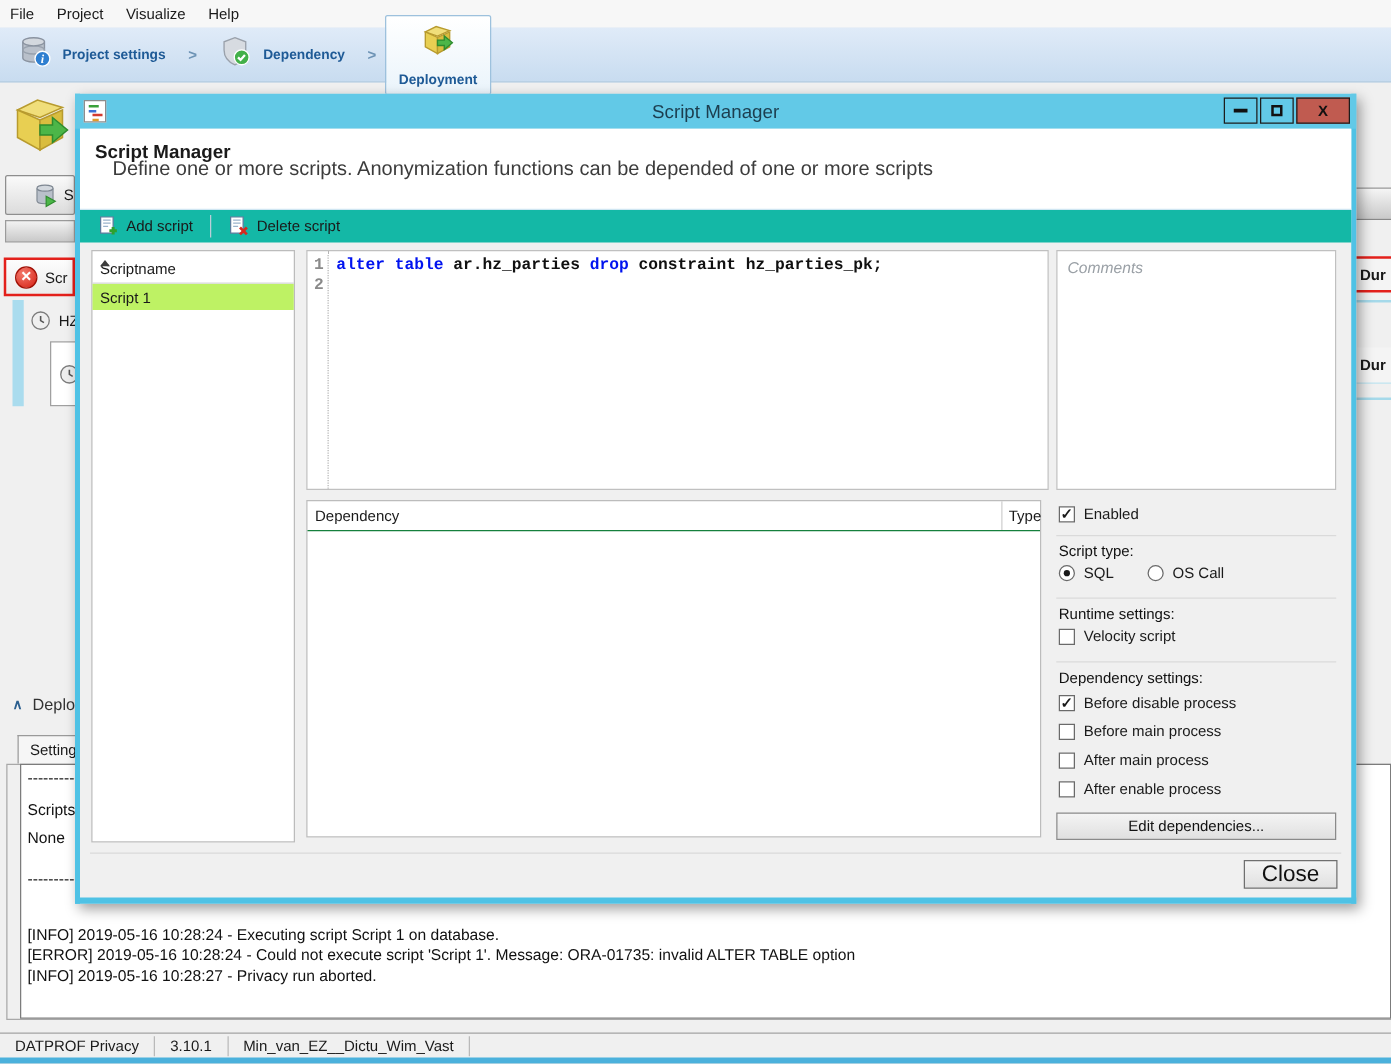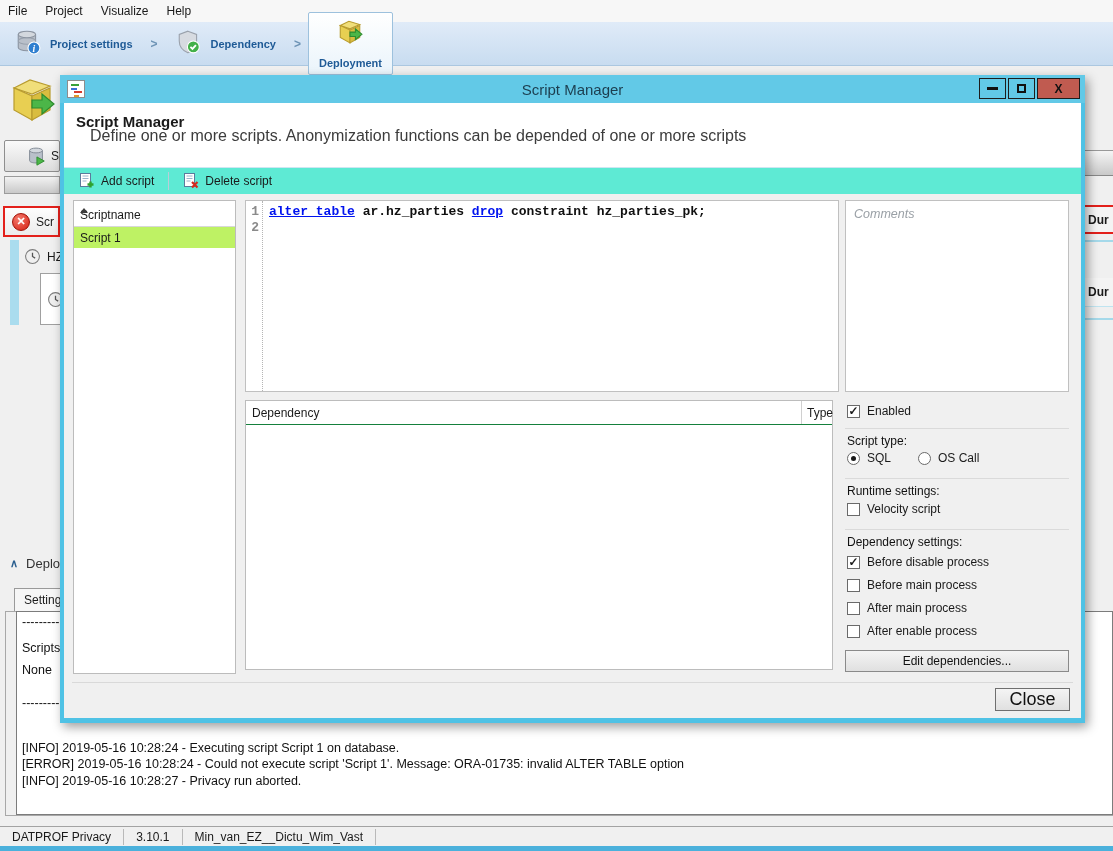--- a/index.html
+++ b/index.html
@@ -68,39 +68,39 @@
   .winbtn{width:27px;height:21px;background:#62c9e7;border:1px solid #1d1d1d;box-sizing:border-box;
           display:flex;align-items:center;justify-content:center;}
   .winbtn.close{width:43px;background:#c05b50;font-weight:bold;font-size:12px;color:#111;}
   .minbar{width:11px;height:3px;background:#111;}
   .maxbox{width:9px;height:9px;border:2px solid #111;box-sizing:border-box;}
 
   .dlghead{position:absolute;left:0;top:28px;width:1017px;height:65px;background:#fff;border-bottom:1px solid #cfe6f2;box-sizing:border-box;}
   .dlghead h1{margin:0;position:absolute;left:12px;top:10px;font-size:15px;color:#1a1a1a;}
   .dlghead p{margin:0;position:absolute;left:26px;top:24px;font-size:16px;color:#3c3c3c;}
 
-  .dlgtools{position:absolute;left:0;top:93px;width:1017px;height:26px;background:#5eead4;display:flex;align-items:center;
+  .dlgtools{position:absolute;left:0;top:93px;width:1017px;height:26px;background:#14b8a6;display:flex;align-items:center;
             padding-left:10px;box-sizing:border-box;font-size:12px;}
   .toolbtn{display:flex;align-items:center;gap:6px;padding:2px 5px;}
   .toolsep{width:1px;height:18px;background:#b9cdd8;margin:0 9px;}
 
   .sclist{position:absolute;left:9px;top:125px;width:163px;height:474px;background:#fff;border:1px solid #bcbcbc;box-sizing:border-box;}
   .sclist .hdr{position:relative;height:25px;border-bottom:1px solid #d8d8d8;font-size:12px;}
   .sclist .hdr span{position:absolute;left:6px;top:7px;}
   .sorttri{position:absolute;left:55px;top:2px;width:0;height:0;border-left:4px solid transparent;
            border-right:4px solid transparent;border-bottom:5px solid #3c3c3c;}
   .sclist .row{height:21px;background:#bef264;font-size:12px;display:flex;align-items:center;padding-left:6px;}
 
   .codebox{position:absolute;left:181px;top:125px;width:594px;height:192px;background:#fff;border:1px solid #c0c0c0;
            box-sizing:border-box;font-family:"Liberation Mono","DejaVu Sans Mono",monospace;font-size:13px;font-weight:bold;}
   .gutter{position:absolute;left:0;top:0;width:17px;height:100%;border-right:1px dotted #b5b5b5;color:#8a8a8a;
           text-align:right;padding-top:3px;box-sizing:border-box;line-height:16px;}
   .gutter div{padding-right:3px;}
   .codeline{position:absolute;left:23px;top:3px;white-space:pre;line-height:16px;color:#101010;}
-  .kw{color:#0013ef;text-decoration:underline;}
+  .kw{color:#0013ef;}
 
   .comments{position:absolute;left:781px;top:125px;width:224px;height:192px;background:#fff;border:1px solid #c0c0c0;box-sizing:border-box;}
   .comments span{position:absolute;left:8px;top:6px;font-style:italic;font-size:12.5px;color:#9aa0a6;}
 
   .deptable{position:absolute;left:181px;top:325px;width:588px;height:270px;background:#fff;border:1px solid #bcbcbc;box-sizing:border-box;}
   .deptable .hdr{position:relative;height:23px;border-bottom:1px solid #15803d;font-size:12px;}
   .deptable .hdr .c1{position:absolute;left:6px;top:5px;}
   .deptable .hdr .vsep{position:absolute;left:555px;top:0;height:23px;border-left:1px solid #d0d0d0;}
   .deptable .hdr .c2{position:absolute;left:561px;top:5px;}
 

